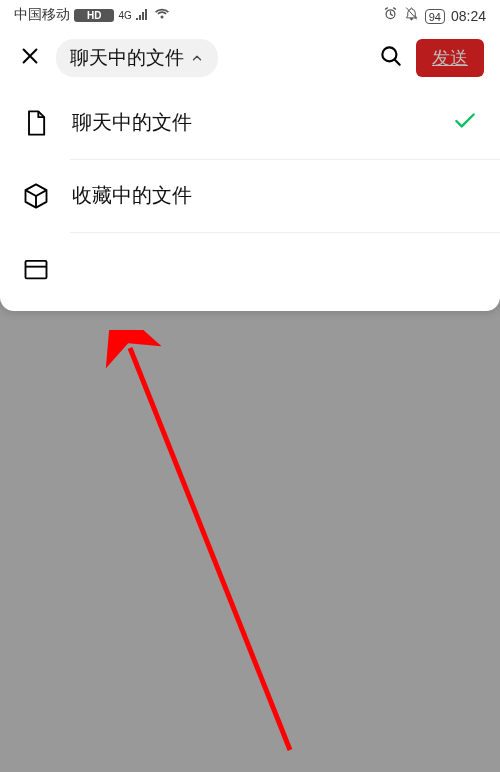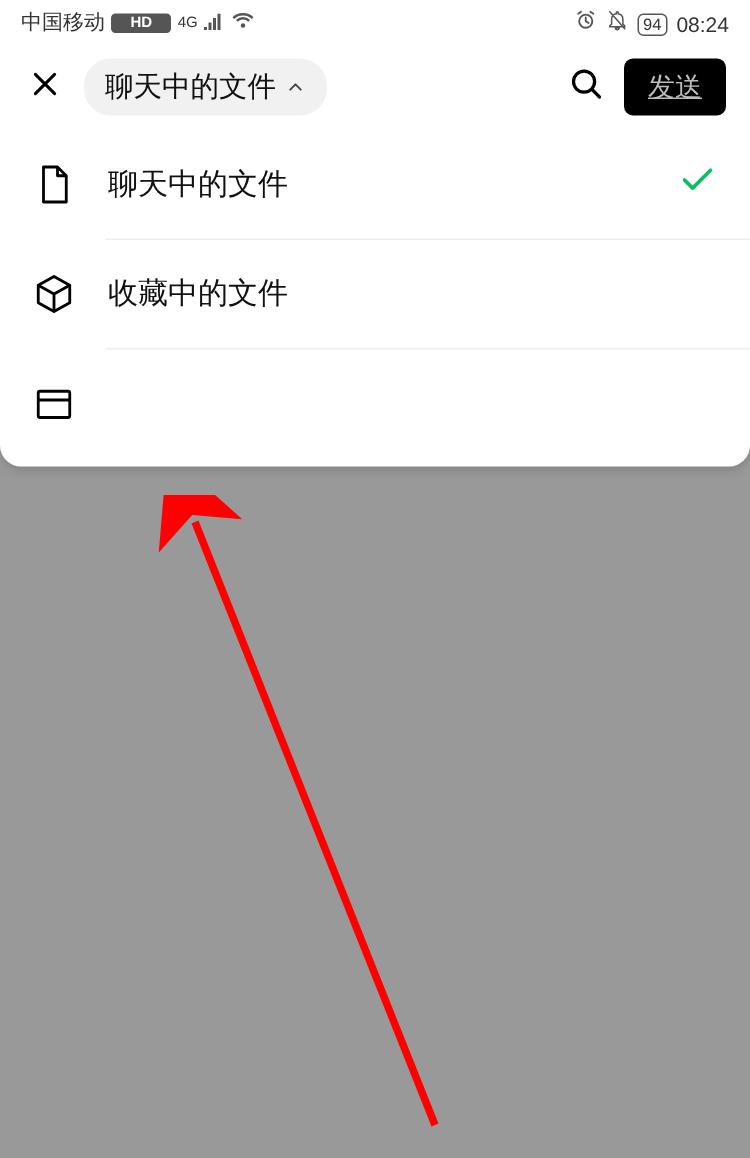--- a/index.html
+++ b/index.html
@@ -73,21 +73,21 @@
       border-radius: 18px;
       padding: 6px 14px;
       display: inline-flex;
       align-items: center;
       gap: 6px;
       font-size: 19px;
       color: #111;
     }
     .spacer { flex: 1; }
     .send-btn {
-      background: #000000;
+      background: #b91c1c;
       color: #bdbdbd;
       padding: 7px 16px;
       border-radius: 6px;
       font-size: 18px;
       text-decoration: underline;
     }
     .menu {
       padding: 0 0 6px 0;
     }
     .menu-item {

